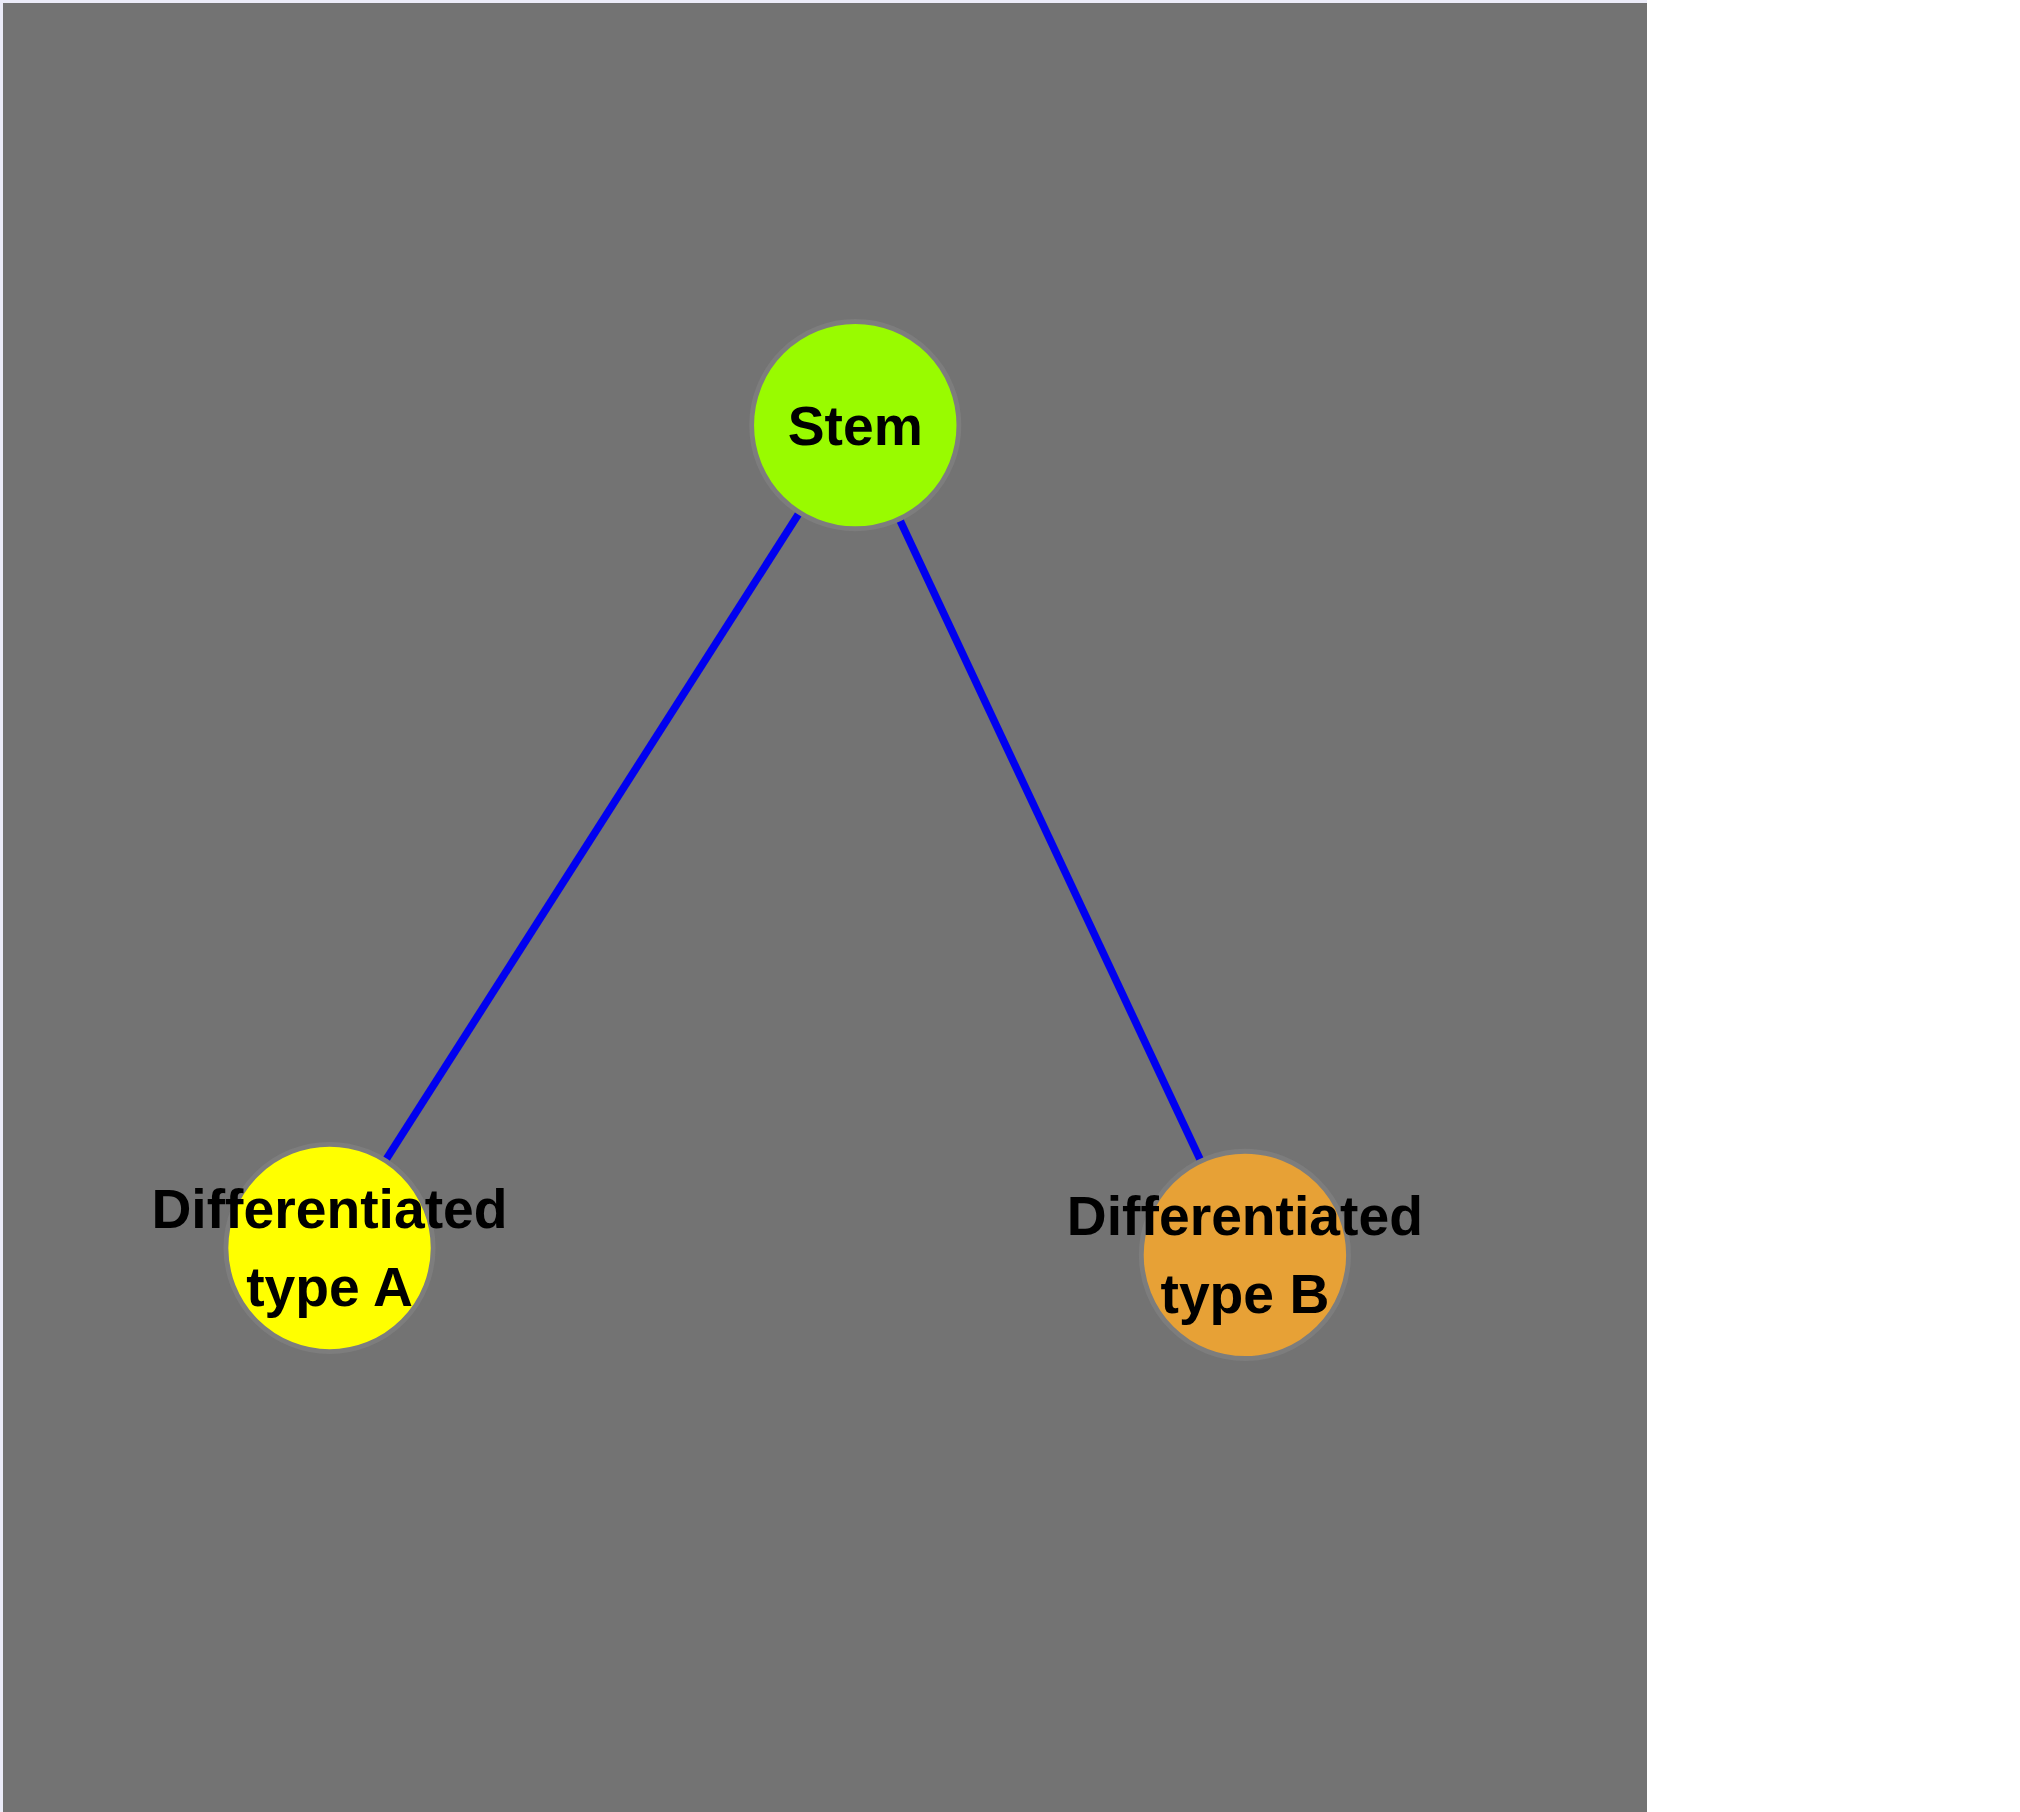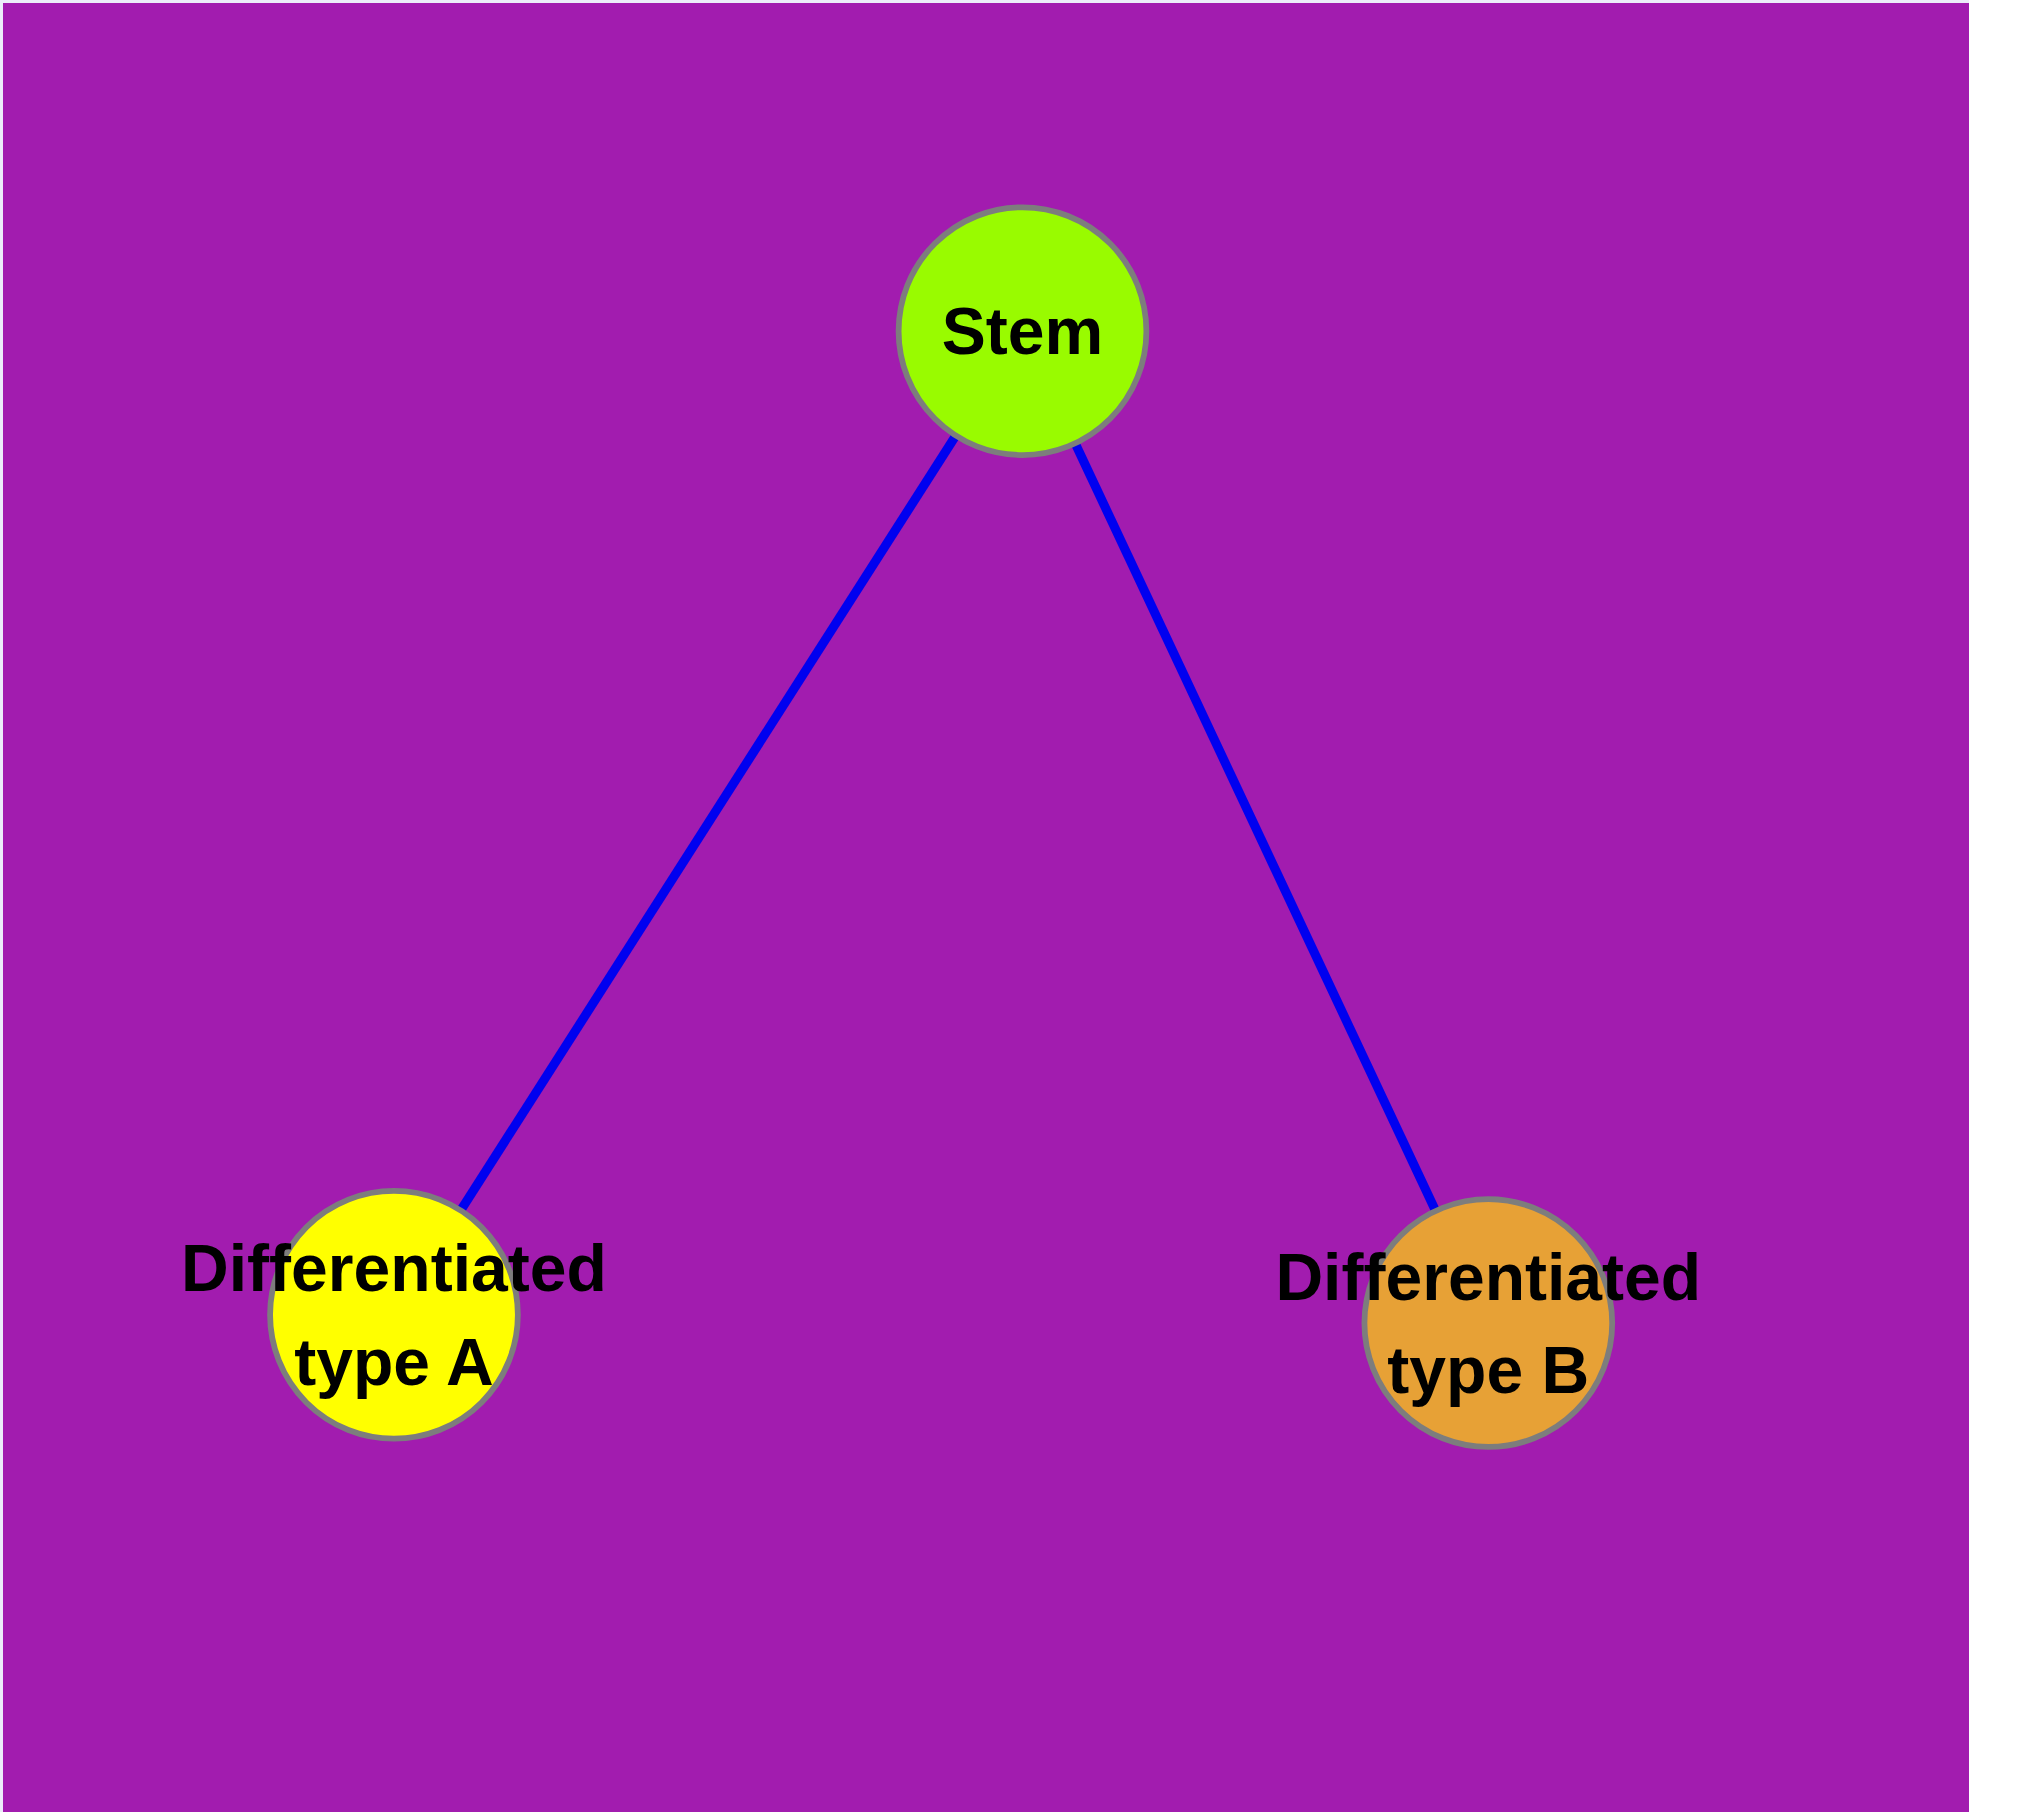--- a/index.html
+++ b/index.html
@@ -31,21 +31,21 @@
   .node-label {
     font-family: "Liberation Sans", sans-serif;
     font-weight: bold;
     font-size: 80px;
     text-anchor: middle;
   }
 </style>
 </head>
 <body>
 
-<div class="canvas" style="background: #a21caf; width: 1969px; height: 1812px;">
+<div class="canvas" style="background: #737373; width: 1647px; height: 1812px;">
   <svg class="diagram" xmlns="http://www.w3.org/2000/svg" viewBox="0 0 2384 2138" preserveAspectRatio="xMidYMid meet">
     <g>
         <line x1="1238" y1="373" x2="477" y2="1564" stroke="#0000F0" stroke-width="11"></line>
         <line x1="1238" y1="373" x2="1802" y2="1574" stroke="#0000F0" stroke-width="11"></line>
       </g>
     <g>
         <g>
           <circle cx="1238" cy="373" r="150" fill="#99FB00" stroke="#7D7D7D" stroke-width="7"></circle>
           <text class="node-label" fill="#000000"><tspan x="1238" y="401">Stem</tspan></text>
         </g>

